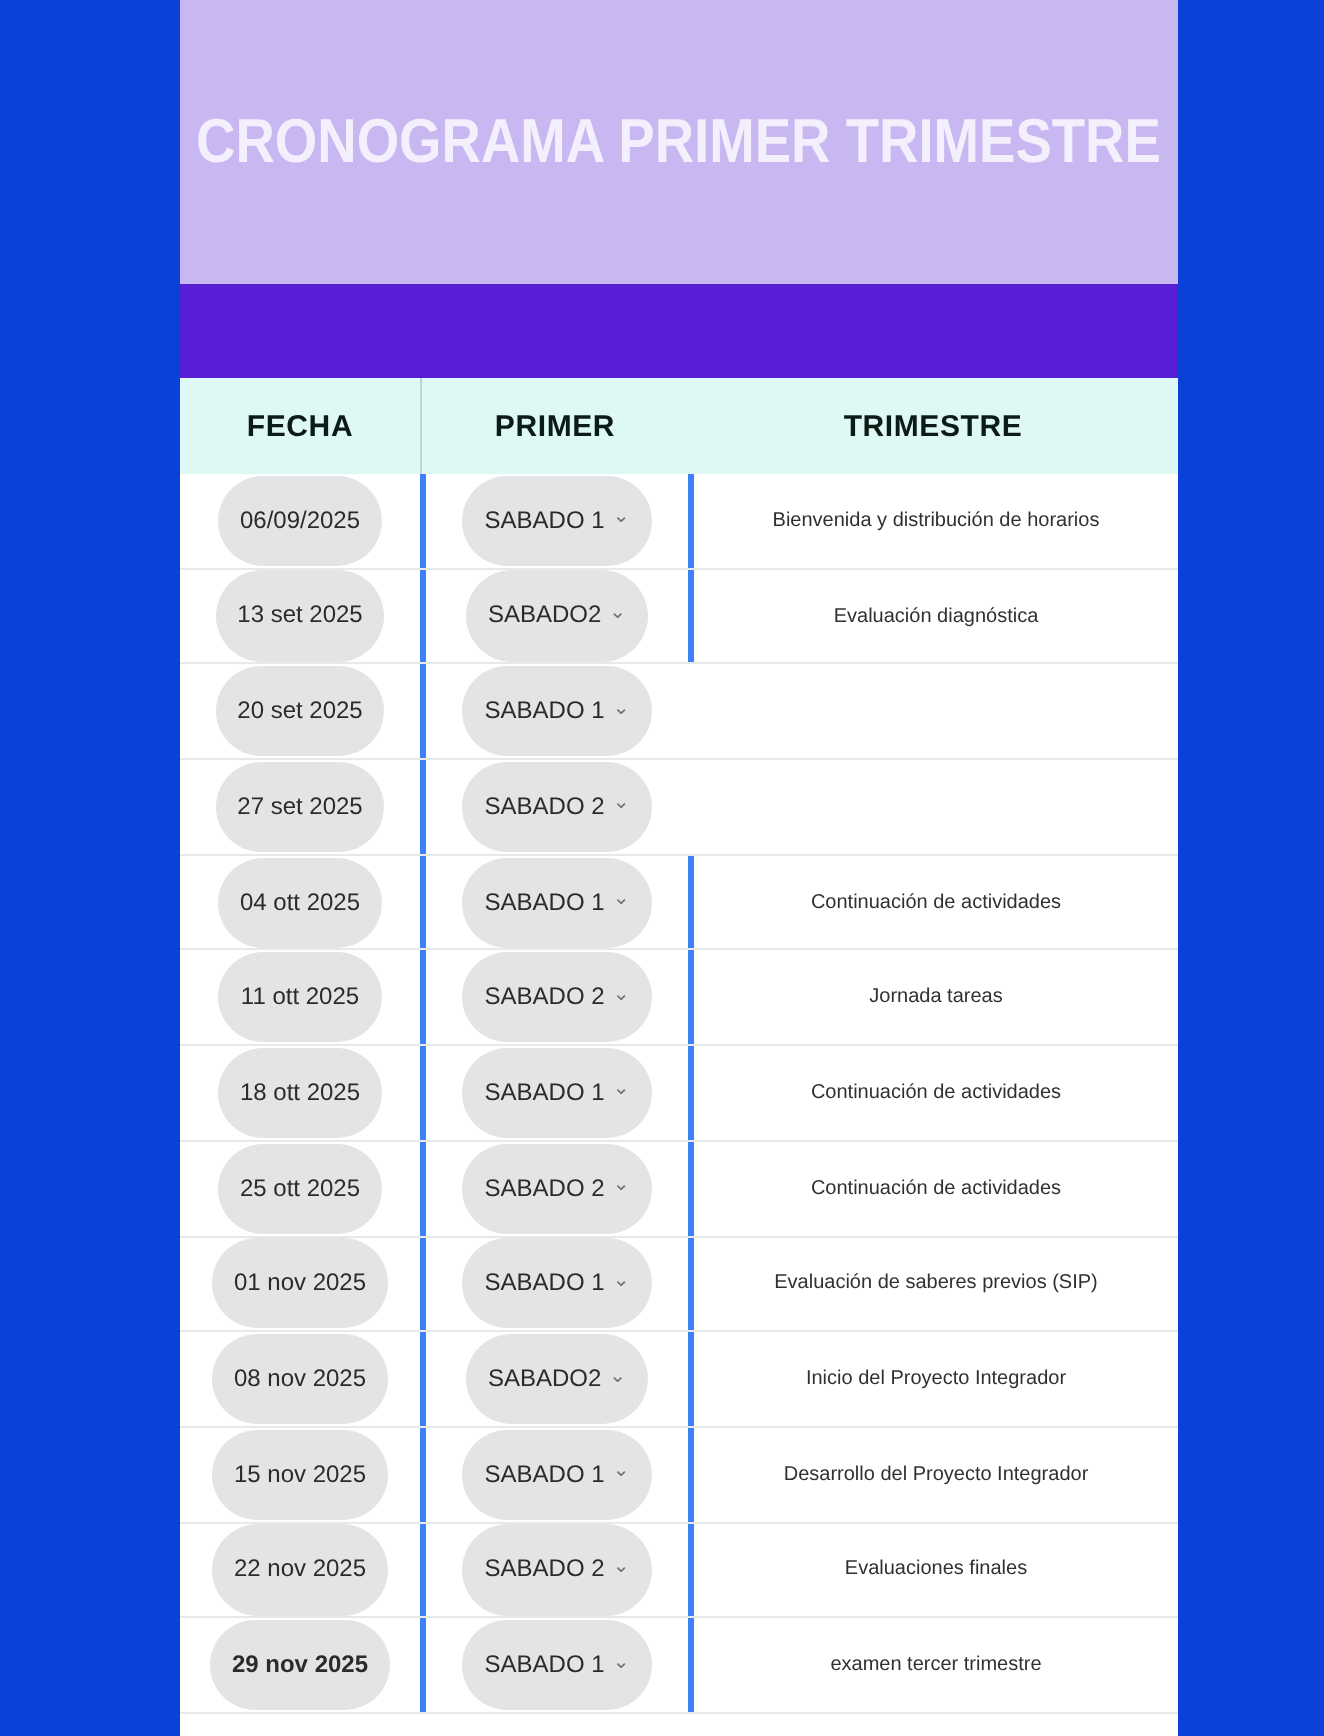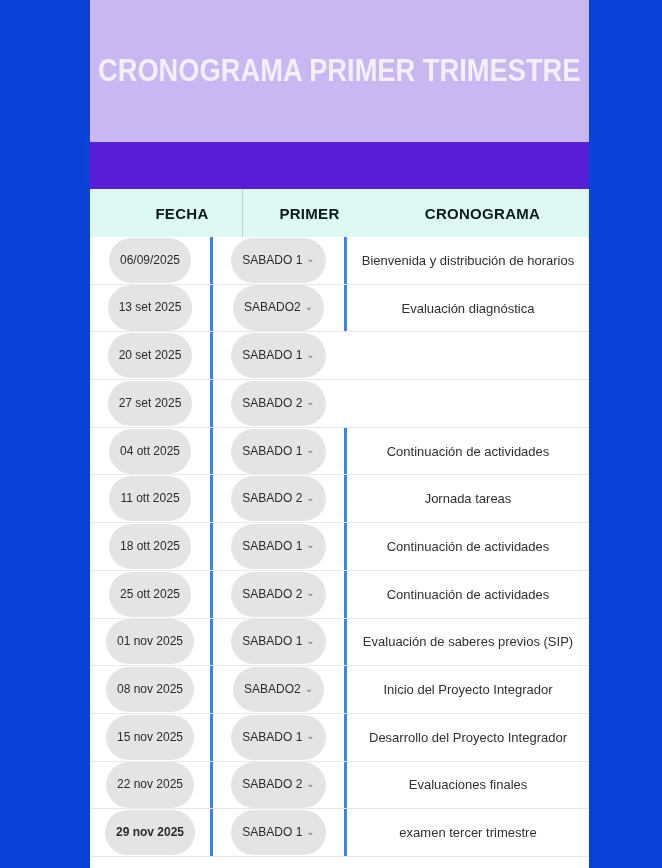--- a/index.html
+++ b/index.html
@@ -41,21 +41,20 @@
     height: 47px;
     background: #581ed6;
     flex: 0 0 auto;
   }
   .thead {
     height: 48px;
     background: #ddf8f5;
     display: grid;
     grid-template-columns: 120px 134px 1fr;
     flex: 0 0 auto;
-    padding-left: 32px;
   }
   .thead .th {
     display: flex;
     align-items: center;
     justify-content: center;
     font-size: 15px;
     font-weight: 700;
     color: #0d1b17;
     letter-spacing: 0.3px;
   }
@@ -90,21 +89,21 @@
     line-height: 1.1;
     cursor: default;
   }
   .pill .chev {
     font-size: 10px;
     color: #6f6f6f;
     line-height: 1;
     transform: translateY(-1px);
   }
   .activity {
-    font-size: 13px;
+    font-size: 10px;
     color: #303030;
     text-align: left;
     padding: 0 10px;
     white-space: nowrap;
   }
   .bottom-filler { height: 40px; background: #ffffff; }
 </style>
 </head>
 <body>
 
@@ -112,21 +111,21 @@
 
   <div class="banner">
     <h1>CRONOGRAMA PRIMER TRIMESTRE</h1>
   </div>
 
   <div class="violet-band"></div>
 
   <div class="thead">
     <div class="th fecha">FECHA</div>
     <div class="th jornada">PRIMER</div>
-    <div class="th actividad">CRONOGRAMA</div>
+    <div class="th actividad">TRIMESTRE</div>
   </div>
 
   <div class="tbody">
   <div class="row">
     <div class="cell">
       <span class="pill">
         <span>06/09/2025</span>
       </span>
     </div>
     <div class="cell mid">

